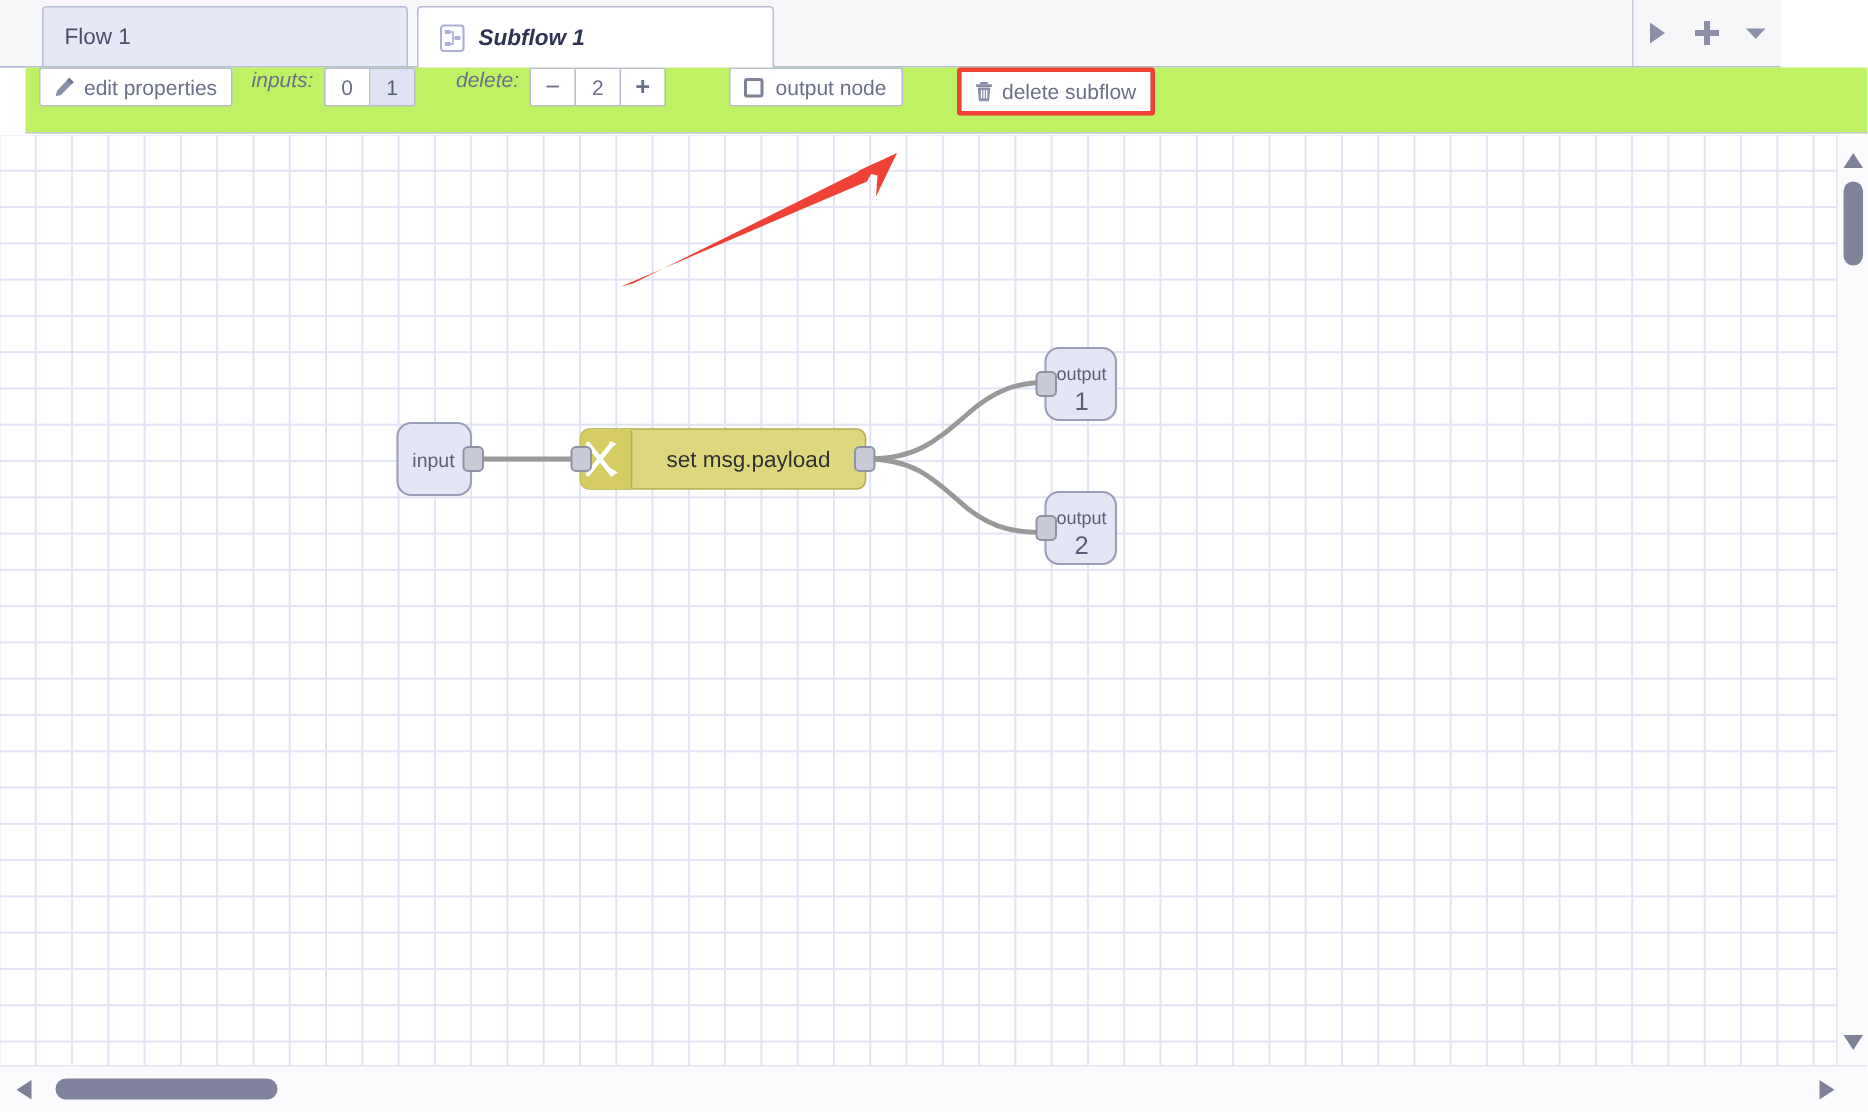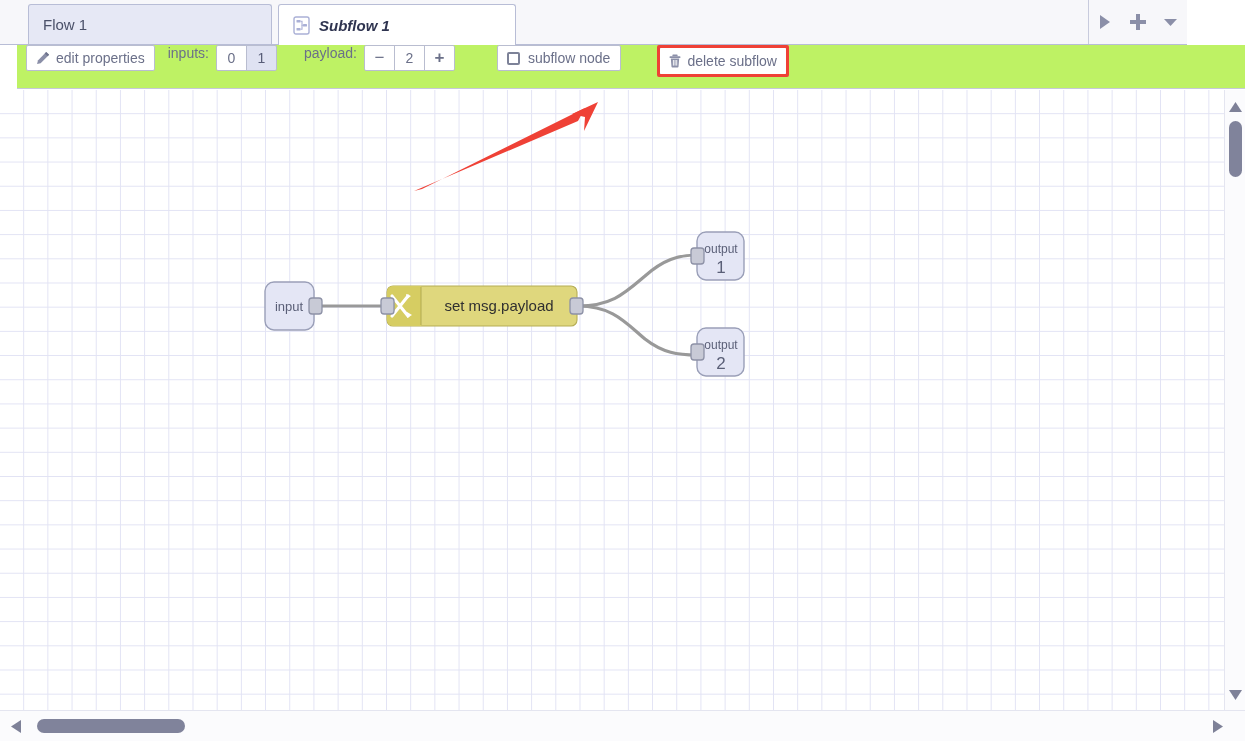--- a/index.html
+++ b/index.html
@@ -121,20 +121,21 @@
     box-sizing: border-box;
     white-space: nowrap;
     user-select: none;
   }
   .btn svg { margin-right: 6px; }
   .tb-label {
     font-size: 14px;
     color: #6b7089;
     margin: 0 7px 0 13px;
     user-select: none;
+    font-style: italic;
   }
   .grouped {
     display: flex;
     border: 1px solid #b9bdd0;
     border-radius: 2px;
     height: 26px;
     box-sizing: border-box;
     overflow: hidden;
   }
   .grouped > div {
@@ -319,30 +320,30 @@
     </span>
     <span>edit properties</span>
   </div>
 
   <span class="tb-label">inputs:</span>
   <div class="grouped">
     <div>0</div>
     <div class="selected">1</div>
   </div>
 
-  <span class="tb-label" style="margin-left:27px;">payload:</span>
+  <span class="tb-label" style="margin-left:27px;">delete:</span>
   <div class="grouped">
     <div style="font-size:17px;">−</div>
     <div class="readonly">2</div>
     <div style="font-size:17px;font-weight:bold;">+</div>
   </div>
 
   <div class="checkbox-btn">
     <span class="cb-square"></span>
-    <span class="cb-text">subflow node</span>
+    <span class="cb-text">output node</span>
   </div>
 
   <div class="delete-wrap">
     <div class="delete-highlight"></div>
     <div class="btn" style="height:28px;">
       <span>
         <svg width="12" height="14" viewBox="0 0 12 14" style="display:block;">
           <rect x="0.6" y="2.2" width="10.8" height="1.8" rx="0.6" fill="#8b8fa8"></rect>
           <path d="M4 0.6 h4 a0.6 0.6 0 0 1 0.6 0.6 v1 h-5.2 v-1 a0.6 0.6 0 0 1 0.6 -0.6 z" fill="#8b8fa8"></path>
           <path d="M1.8 4.4 h8.4 l-0.7 8.3 a0.9 0.9 0 0 1 -0.9 0.8 h-5.2 a0.9 0.9 0 0 1 -0.9 -0.8 z" fill="#8b8fa8"></path>

